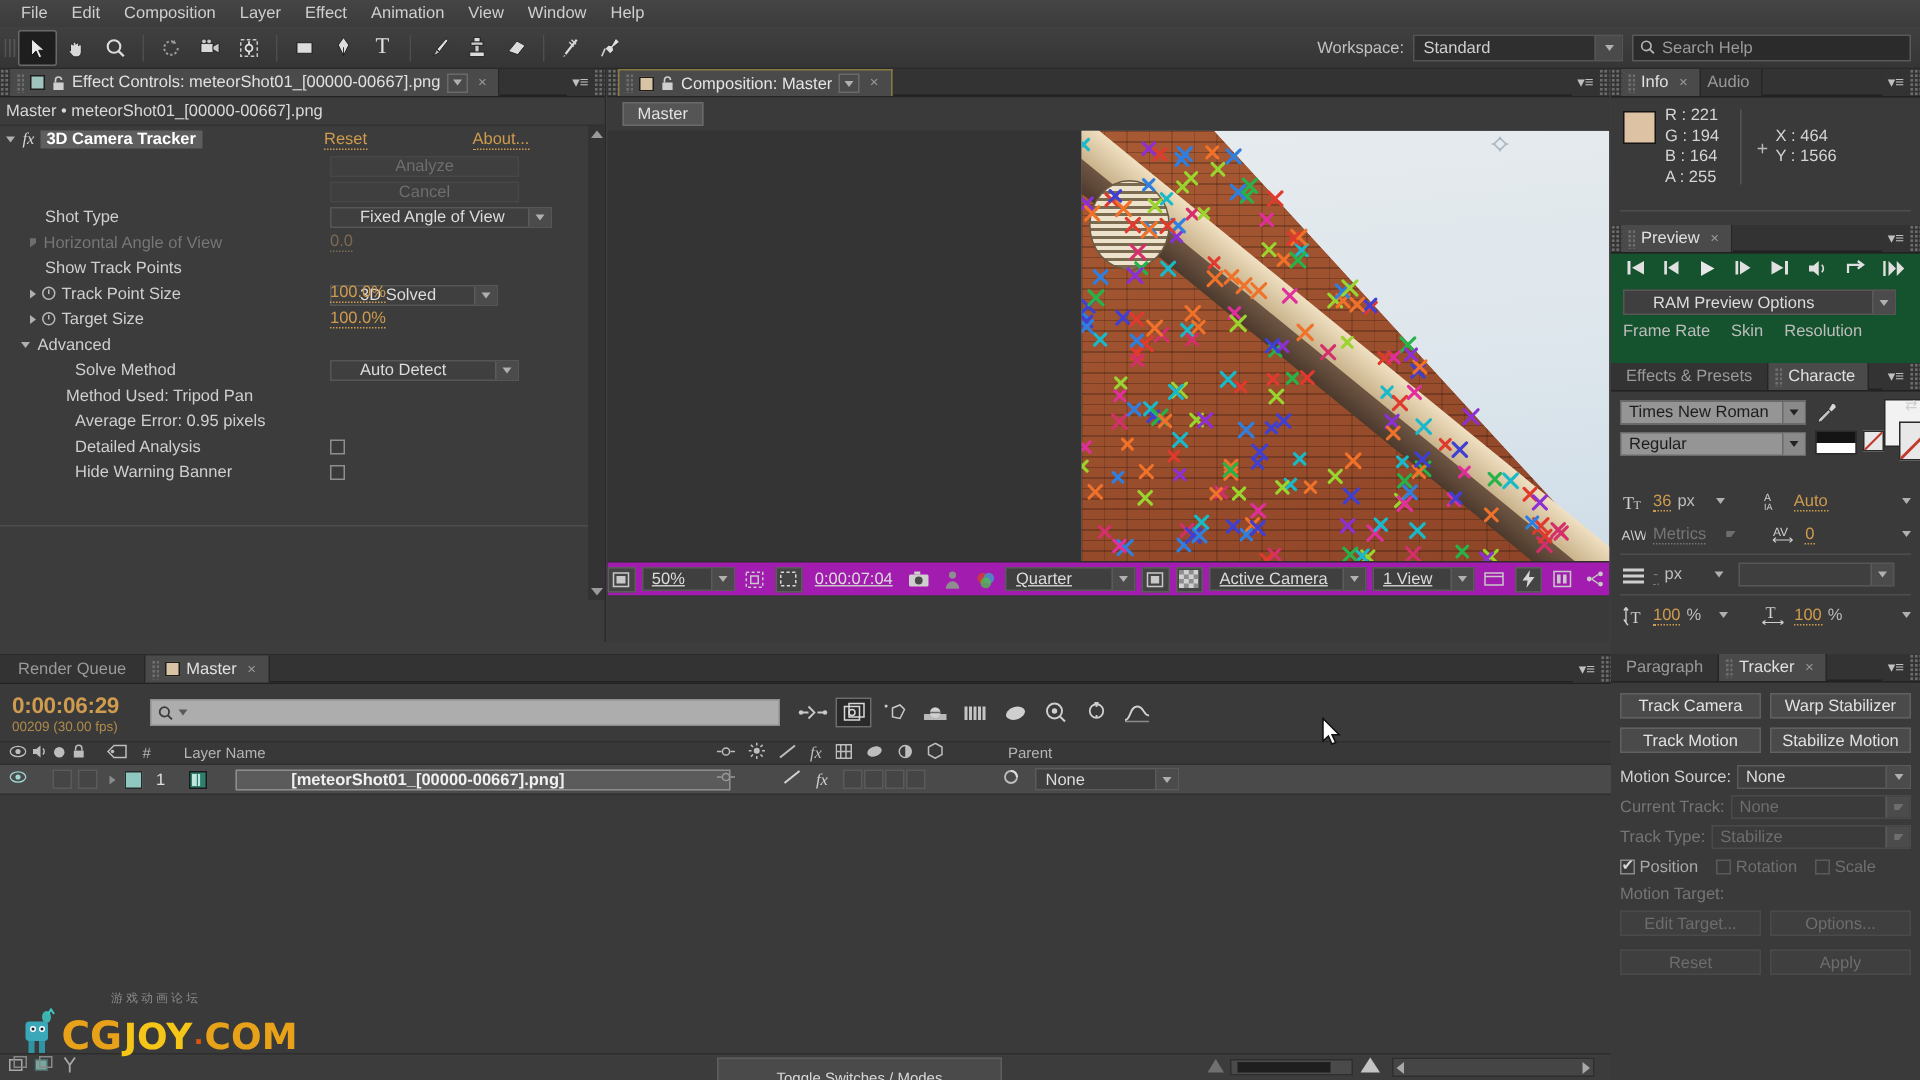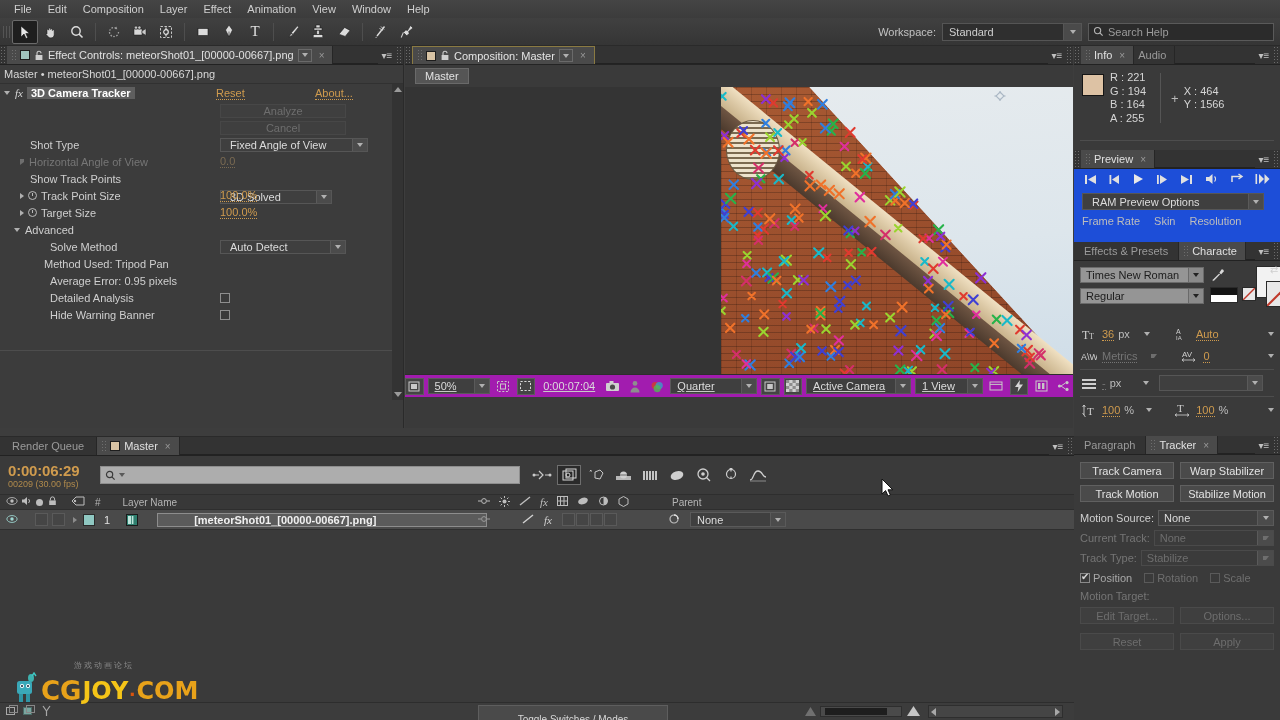--- a/index.html
+++ b/index.html
@@ -55,21 +55,21 @@
   #efx { left:0; top:46px; width:404px; height:382px; background:#3c3c3c; border-right:1px solid #2a2a2a; }
   .efx-head { height:19px; background:#3c3c3c; display:flex; align-items:center; gap:5px; padding-left:4px;
     font-size:11px; color:#d8d8d8; border-bottom:1px solid #313131; }
   .efx-rows { position:relative; height:316px; overflow:hidden; }
   .row { height:17px; display:flex; align-items:center; font-size:11px; color:#cfcfcf; padding-left:4px; }
   .row .lbl { flex:0 0 auto; }
   .row.dim .lbl,.row.dim .val { color:#767676; }
   .val-o { color:#cf9b4e; border-bottom:1px dotted #cf9b4e; line-height:12px; }
   .val-o.dim { color:#7a6a52; border-bottom-color:#7a6a52; }
   .dd { height:14px; background:#3f3f3f; border:1px solid #565656; display:flex; align-items:center;
-    padding-left:9px; color:#dcdcdc; font-size:11px; position:relative; }
+    padding-left:19px; color:#dcdcdc; font-size:11px; position:relative; }
   .dd .a { position:absolute; right:0; top:0; bottom:0; width:15px; background:#4b4b4b;
     border-left:1px solid #5a5a5a; display:flex; align-items:center; justify-content:center; font-size:8px; }
   .btn3d { height:14px; background:#484848; border:1px solid #5e5e5e; color:#e0e0e0;
     display:flex; align-items:center; justify-content:center; font-size:11px; }
   .btn3d.dis { color:#6e6e6e; border-color:#474747; background:#3f3f3f; }
   .cbx { width:10px; height:10px; background:#3a3a3a; border:1px solid #8e8e8e; }
   .tri { width:0;height:0;border-left:4px solid #b0b0b0;border-top:3.5px solid transparent;border-bottom:3.5px solid transparent; }
   .tri.down { border-left:3.5px solid transparent;border-right:3.5px solid transparent;border-top:4px solid #b0b0b0; border-bottom:0;}
   .tri.dim { border-left-color:#6e6e6e; border-top-color:#6e6e6e; }
   .fxname { background:#5e5e5e; color:#fff; padding:0 4px; font-weight:bold; }
@@ -97,21 +97,21 @@
   .tcode { color:#dcdcdc; font-size:11px; padding:0 4px; }
   .sky { position:absolute; background:linear-gradient(160deg,#e8ecef,#dfe6ec 60%,#cfe0ea); }
 
   
   #info { left:1074px; top:46px; width:206px; height:104px; background:#3a3a3a;}
   .info-body { padding:6px 0 0 0; display:flex; }
   .swatch { width:22px;height:22px; background:#ddc2a4; border:1px solid #151515; margin:3px 6px 0 8px;}
   .info-col { font-size:11px; color:#d5d5d5; line-height:13.5px; }
   .info-div { width:1px; background:#555; margin:2px 10px 2px 14px; }
 
-  #preview { left:1074px; top:150px; width:206px; height:92px; background:#1d4ed8; }
+  #preview { left:1074px; top:150px; width:206px; height:92px; background:#14532d; }
   .prev-row { height:22px; display:flex; align-items:center; justify-content:space-around; padding:0 4px; color:#dcdcdc;}
   .prev-dd { margin:2px 8px; }
   .prev-cols { display:flex; font-size:11px; color:#bdbdbd; padding:3px 8px 0; gap:14px; }
 
   #charpanel { left:1074px; top:242px; width:206px; height:194px; background:#3a3a3a; }
   .ch-row { height:22px; display:flex; align-items:center; gap:4px; padding:0 6px; }
   .ch-dd { height:16px; background:#959595; border:1px solid #6a6a6a; color:#1c1c1c; font-size:11px;
     display:flex; align-items:center; padding-left:5px; position:relative; }
   .ch-dd .a { position:absolute; right:0; top:0; bottom:0; width:15px; background:#8a8a8a;
     border-left:1px solid #6a6a6a; display:flex; align-items:center; justify-content:center; font-size:8px; color:#222;}

